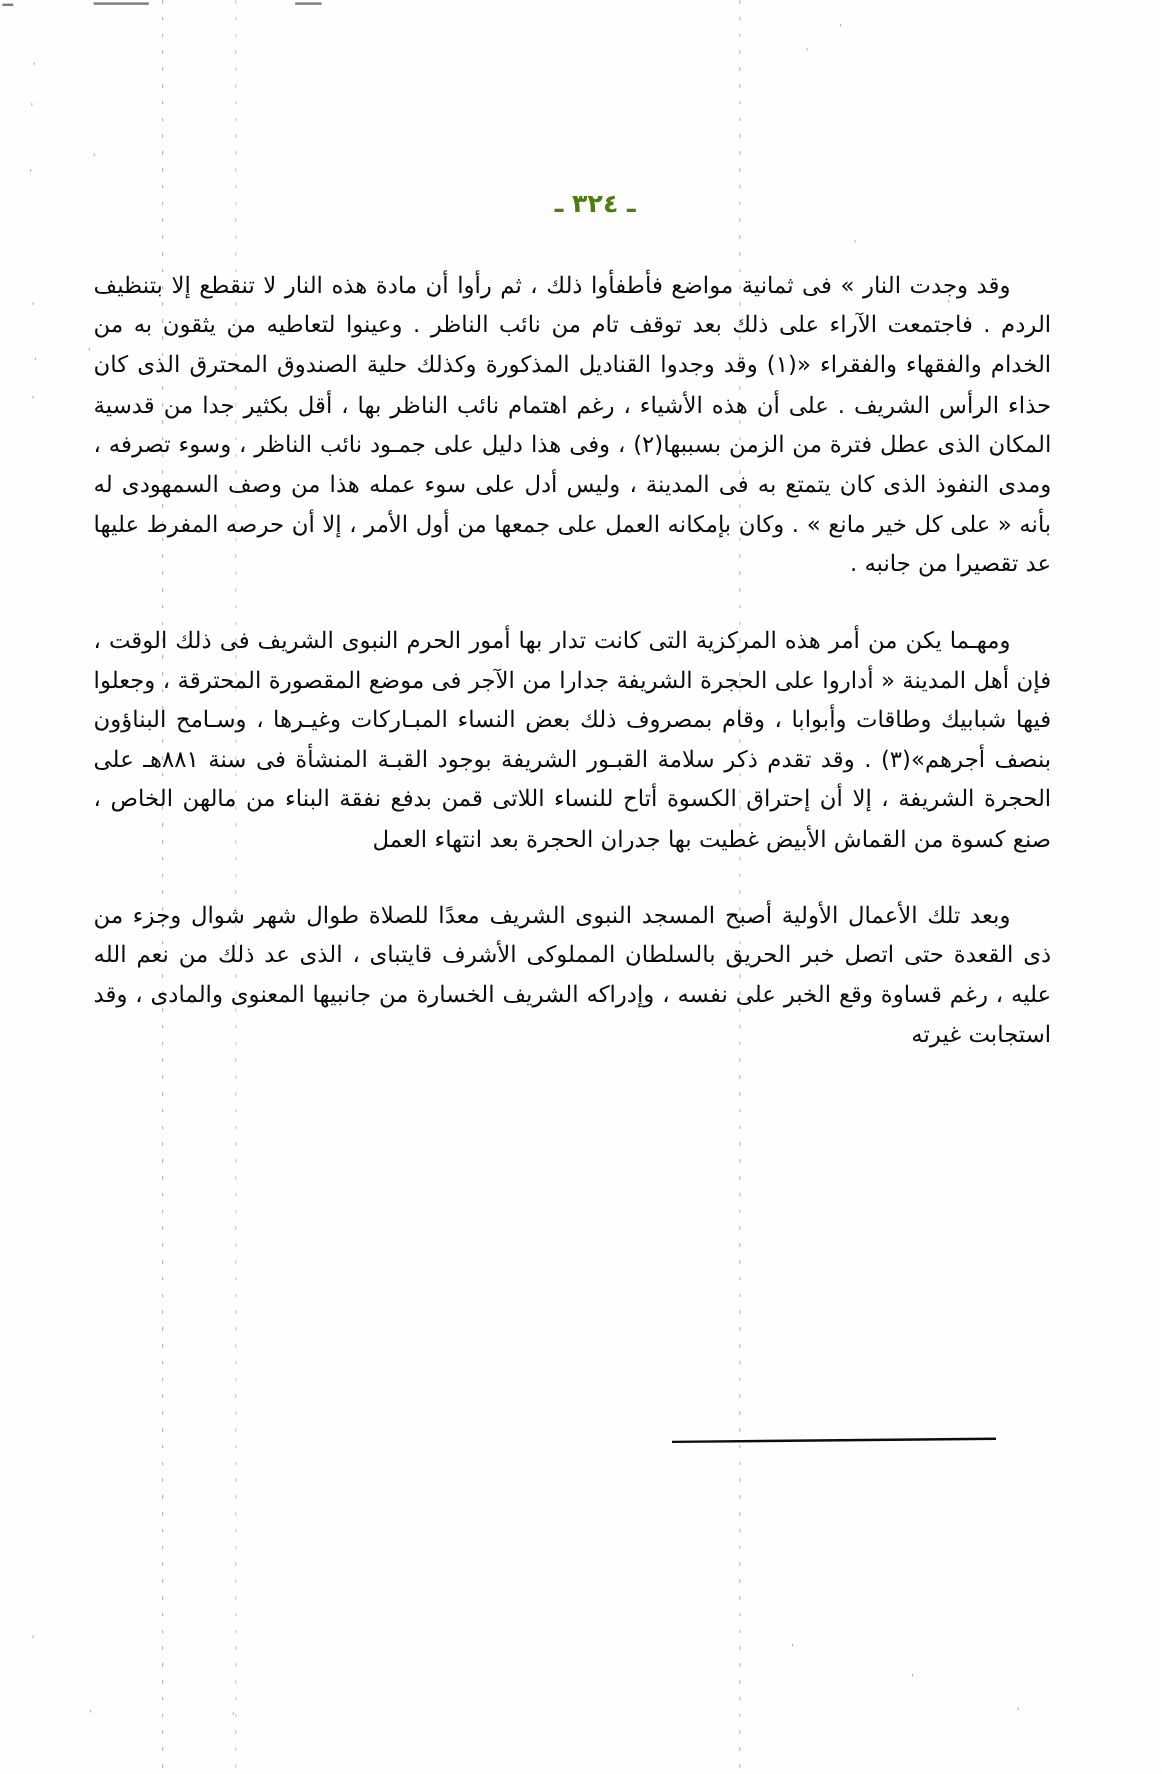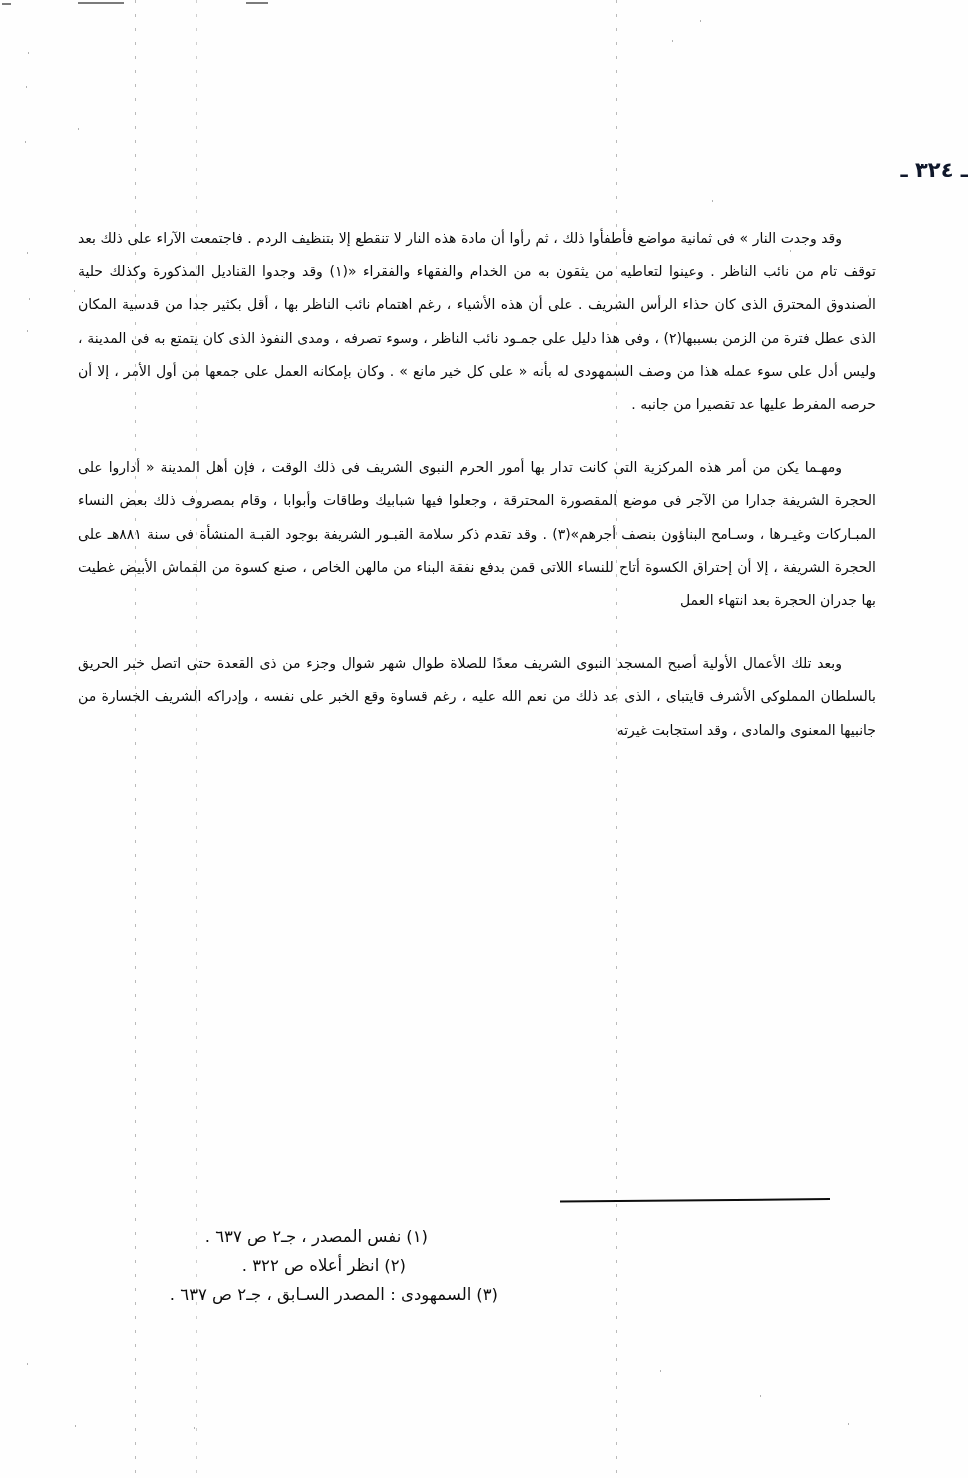--- a/index.html
+++ b/index.html
@@ -49,37 +49,37 @@
     background: #111;
     height: 2px;
   }
 
   
   #folio {
     position: absolute;
     top: 158px;
     left: 0;
     right: 0;
-    text-align: right;
+    text-align: center;
     font-size: 21px;
     font-weight: 700;
     letter-spacing: 1px;
-    color: #0f172a;
+    color: #4d7c0f;
     padding-left: 24px;
   }
 
   
   #body-text {
     position: absolute;
     top: 222px;
     right: 92px;
     left: 78px;
     text-align: justify;
     text-align-last: right;
-    font-size: 14px;
+    font-size: 19px;
     line-height: 33.2px;
     color: #0b0b0b;
   }
   .para {
     margin: 0 0 30px 0;
     text-indent: 34px;
   }
   .para:last-child { margin-bottom: 0; }
 
   
@@ -146,25 +146,14 @@
   <div id="folio">ـ ٣٢٤ ـ</div>
 
   <div id="body-text">
     <p class="para">وقد وجدت النار » فى ثمانية مواضع فأطفأوا ذلك ، ثم رأوا أن مادة هذه النار لا تنقطع إلا بتنظيف الردم . فاجتمعت الآراء على ذلك بعد توقف تام من نائب الناظر . وعينوا لتعاطيه من يثقون به من الخدام والفقهاء والفقراء «(١) وقد وجدوا القناديل المذكورة وكذلك حلية الصندوق المحترق الذى كان حذاء الرأس الشريف . على أن هذه الأشياء ، رغم اهتمام نائب الناظر بها ، أقل بكثير جدا من قدسية المكان الذى عطل فترة من الزمن بسببها(٢) ، وفى هذا دليل على جمـود نائب الناظر ، وسوء تصرفه ، ومدى النفوذ الذى كان يتمتع به فى المدينة ، وليس أدل على سوء عمله هذا من وصف السمهودى له بأنه « على كل خير مانع » . وكان بإمكانه العمل على جمعها من أول الأمر ، إلا أن حرصه المفرط عليها عد تقصيرا من جانبه .</p>
     <p class="para">ومهـما يكن من أمر هذه المركزية التى كانت تدار بها أمور الحرم النبوى الشريف فى ذلك الوقت ، فإن أهل المدينة « أداروا على الحجرة الشريفة جدارا من الآجر فى موضع المقصورة المحترقة ، وجعلوا فيها شبابيك وطاقات وأبوابا ، وقام بمصروف ذلك بعض النساء المبـاركات وغيـرها ، وسـامح البناؤون بنصف أجرهم»(٣) . وقد تقدم ذكر سلامة القبـور الشريفة بوجود القبـة المنشأة فى سنة ٨٨١هـ على الحجرة الشريفة ، إلا أن إحتراق الكسوة أتاح للنساء اللاتى قمن بدفع نفقة البناء من مالهن الخاص ، صنع كسوة من القماش الأبيض غطيت بها جدران الحجرة بعد انتهاء العمل</p>
     <p class="para">وبعد تلك الأعمال الأولية أصبح المسجد النبوى الشريف معدًا للصلاة طوال شهر شوال وجزء من ذى القعدة حتى اتصل خبر الحريق بالسلطان المملوكى الأشرف قايتباى ، الذى عد ذلك من نعم الله عليه ، رغم قساوة وقع الخبر على نفسه ، وإدراكه الشريف الخسارة من جانبيها المعنوى والمادى ، وقد استجابت غيرته</p>
   </div>
 
   <div id="fn-rule"></div>
 
-  <div id="footnotes">
-    <p class="fn-line fn-1">
-      <span class="fn-num">(١)</span><span>نفس المصدر ، جـ٢ ص ٦٣٧ .</span>
-    </p>
-    <p class="fn-line fn-2">
-      <span class="fn-num">(٢)</span><span>انظر أعلاه ص ٣٢٢ .</span>
-    </p>
-    <p class="fn-line fn-3">
-      <span class="fn-num">(٣)</span><span>السمهودى : المصدر السـابق ، جـ٢ ص ٦٣٧ .</span>
-    </p>
-  </div>
 
 </div>
 
 </body></html>

